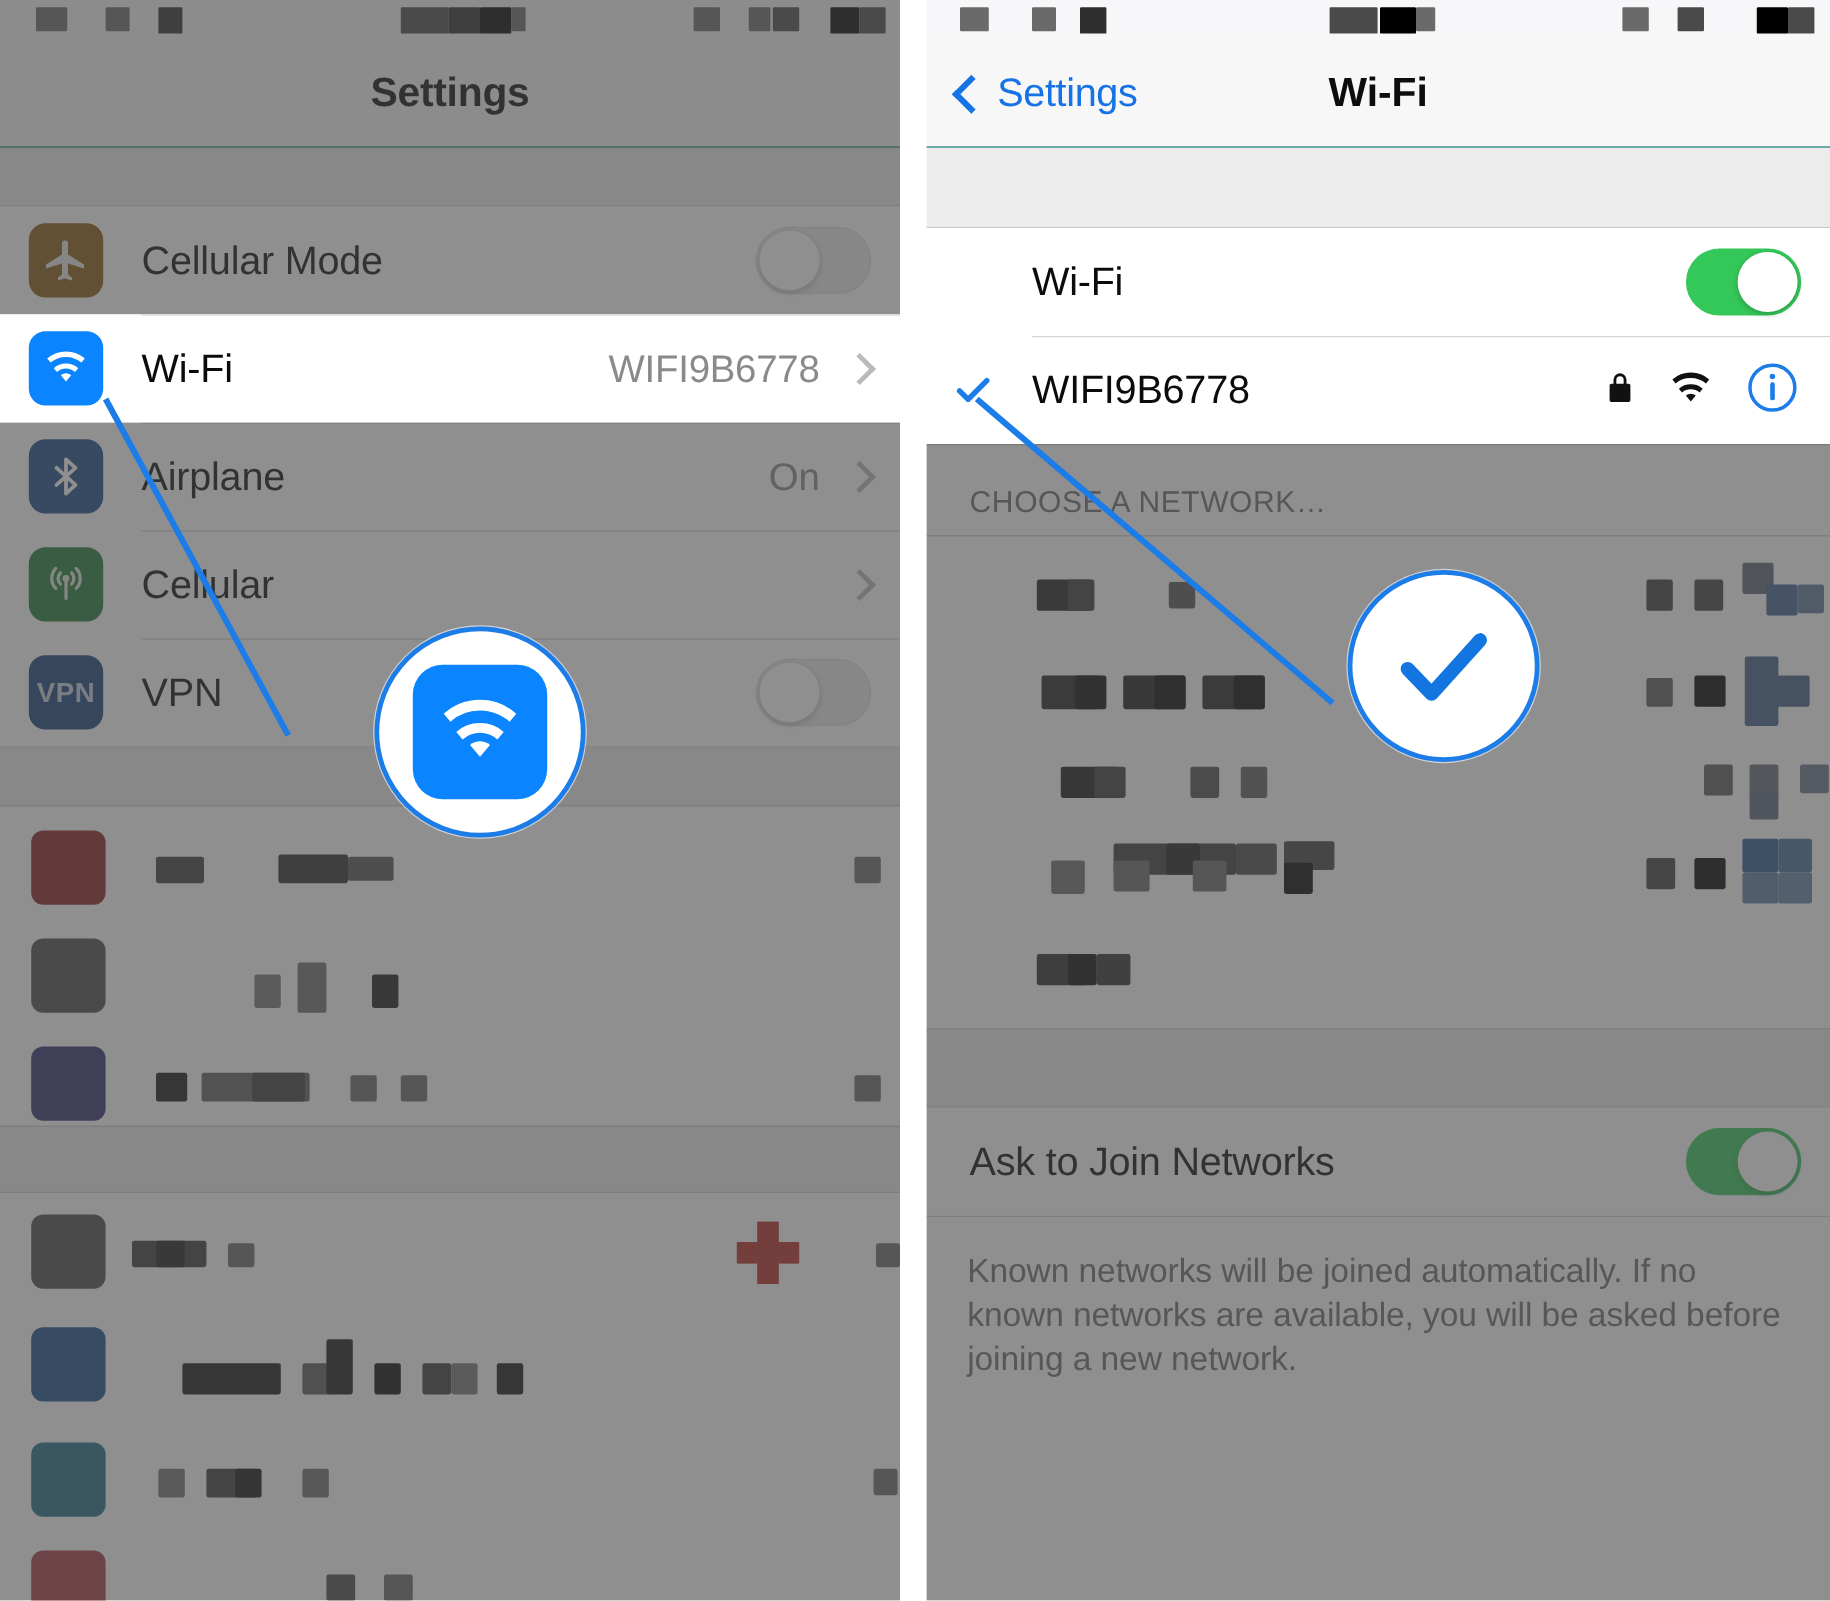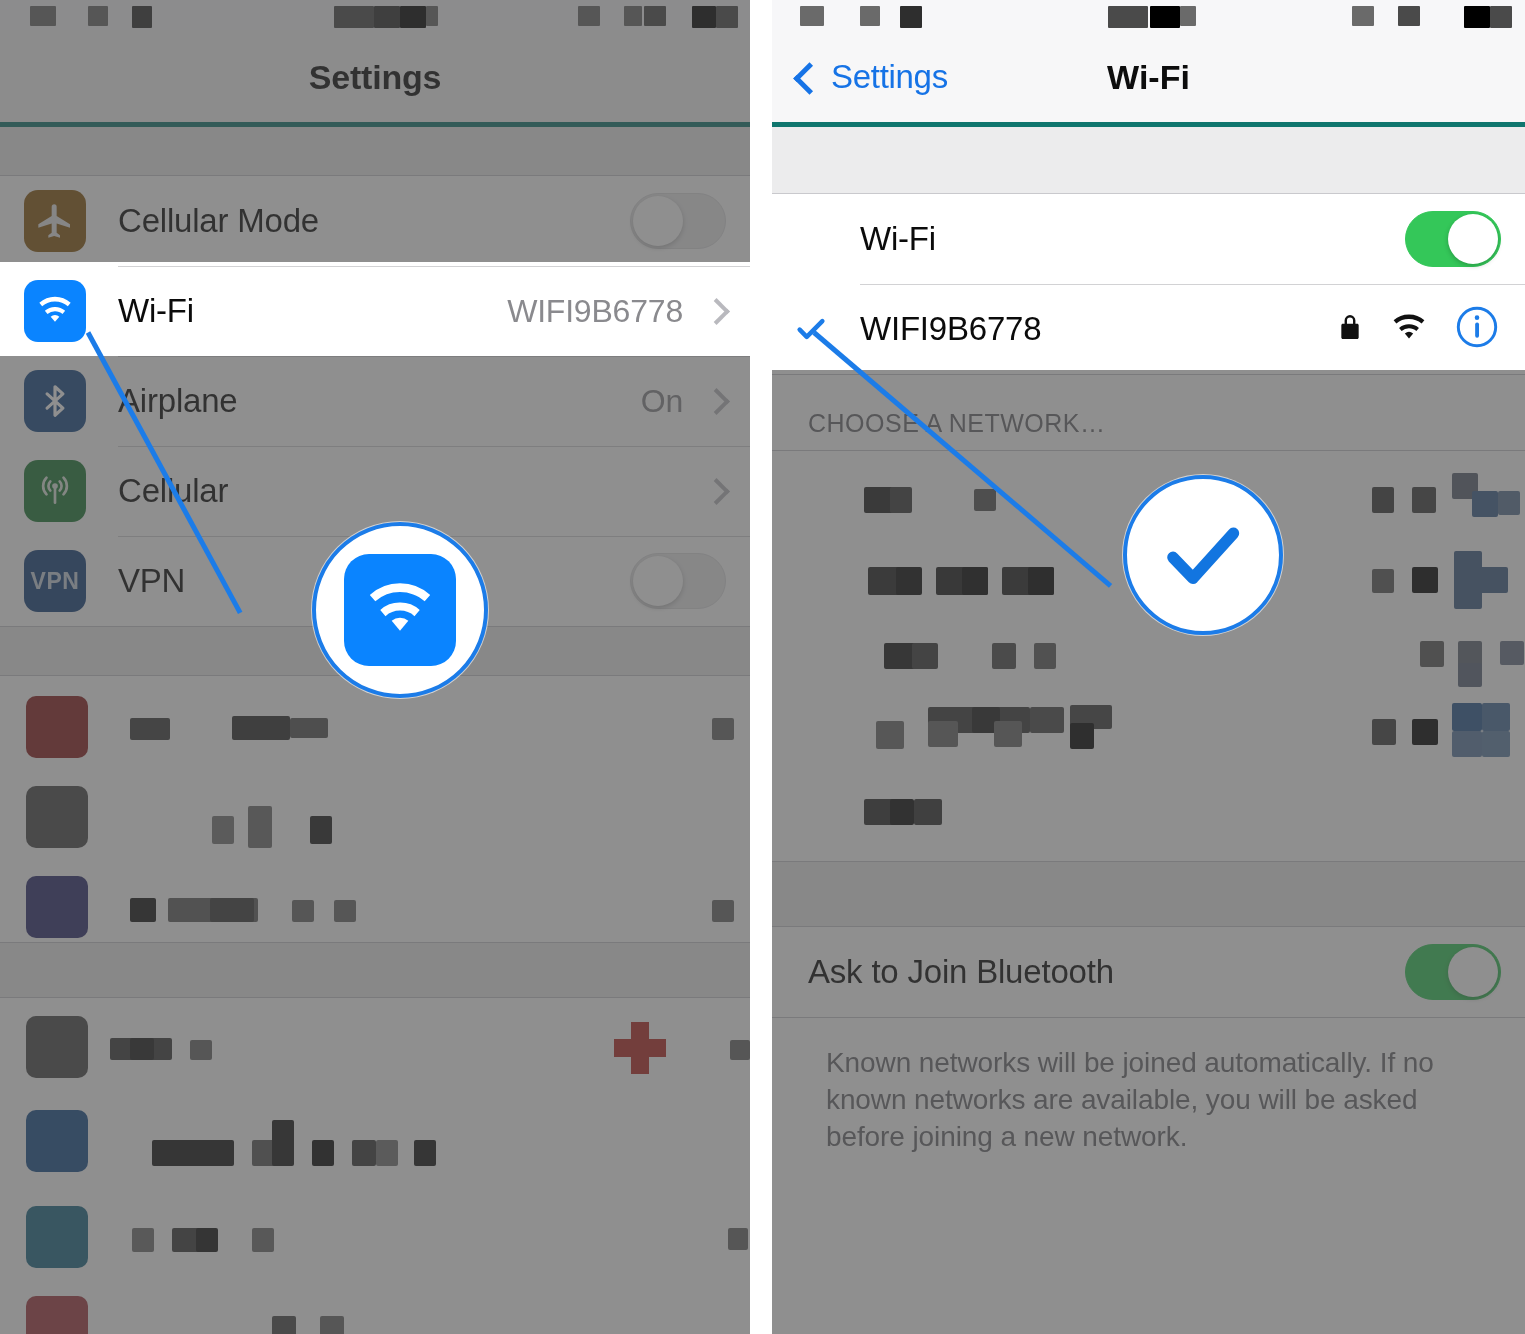--- a/index.html
+++ b/index.html
@@ -55,21 +55,21 @@
     border-radius: 1px;
   }
   .sb-soft { background: #6a6a6a; }
   .sb-mid  { background: #4a4a4a; }
 
   
   .navbar {
     position: relative;
     height: 92px;
     background: #f7f7f8;
-    border-bottom: 5px solid #0f766e;
+    border-bottom: 1px solid #0f766e;
   }
   .nav-title {
     position: absolute;
     left: 0; right: 0;
     top: 28px;
     text-align: center;
     font-size: 34px;
     font-weight: bold;
     color: #0d0d0d;
     letter-spacing: -0.2px;
@@ -209,21 +209,21 @@
     position: absolute;
     border-radius: 2px;
   }
   .cens-box {
     position: absolute;
     border-radius: 10px;
   }
 
   
   .footnote {
-    padding: 26px 34px 0 54px;
+    padding: 26px 34px 0 34px;
     font-size: 28px;
     line-height: 1.33;
     color: #6d6d72;
     letter-spacing: -0.1px;
   }
 
   
   .callout {
     position: absolute;
     border-radius: 50%;
@@ -557,21 +557,21 @@
 
         <div class="cens" style="left:92px;  top:348px; width:42px; height:26px; background:#2c2c2c;"></div>
         <div class="cens" style="left:118px; top:348px; width:24px; height:26px; background:#0d0d0d;"></div>
         <div class="cens" style="left:142px; top:348px; width:28px; height:26px; background:#303030;"></div>
       </div>
 
       <div class="gap" style="height:64px;"></div>
 
       <div class="group">
         <div class="row row-right" style="padding-left:36px;">
-          <div class="row-label">Ask to Join Bluetooth</div>
+          <div class="row-label">Ask to Join Networks</div>
           <div class="toggle on">
               <div class="knob"></div>
             </div>
         </div>
       </div>
 
       <div class="footnote">Known networks will be joined automatically. If no known networks are available, you will be asked before joining a new network.</div>
 
       <div class="dim" style="top:0; height:0;"></div>
 

